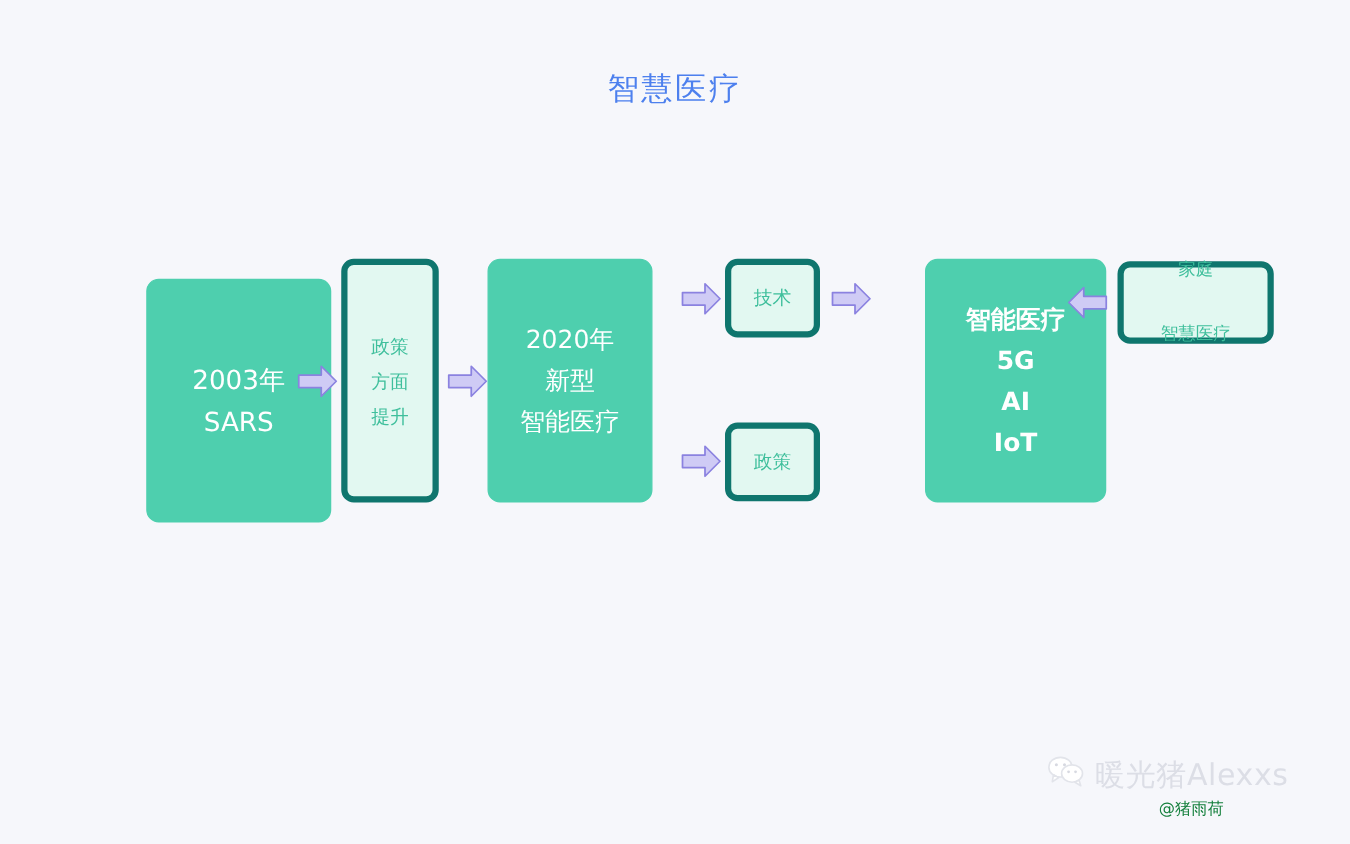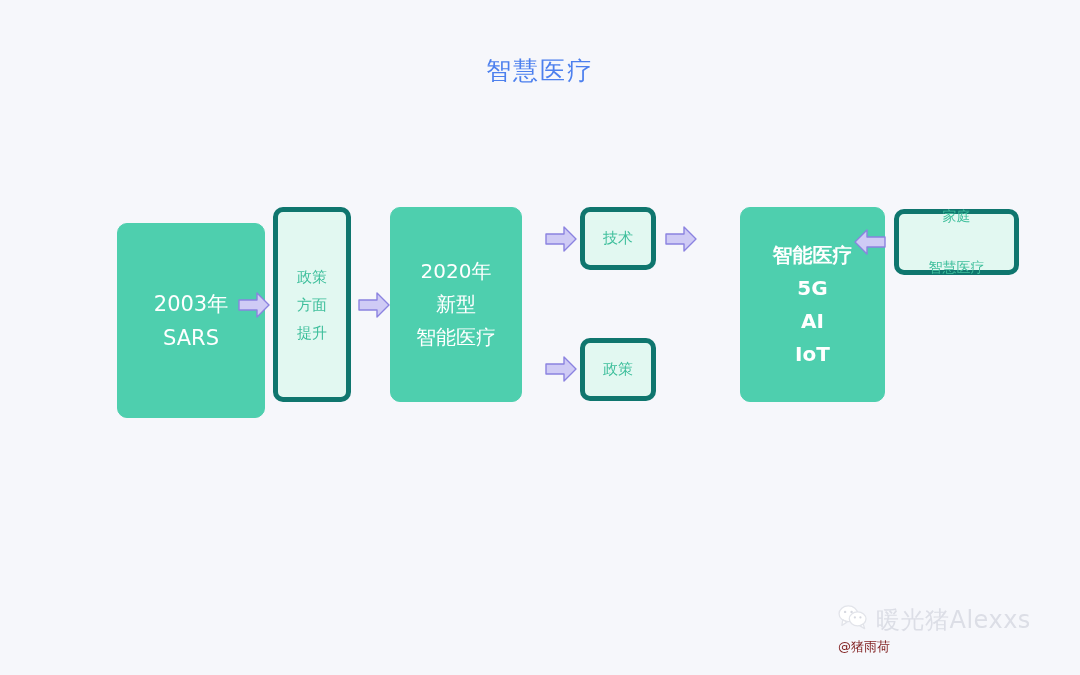--- a/index.html
+++ b/index.html
@@ -123,23 +123,23 @@
   }
   #watermark .wm-icon svg { display: block; }
   #watermark .wm-name {
     font-size: 24px;
     color: #dcdee6;
     letter-spacing: 0.5px;
     white-space: nowrap;
   }
   #watermark .wm-handle {
     margin-top: 2px;
-    text-align: left;
+    text-align: center;
     font-size: 13px;
-    color: #7f1d1d;
+    color: #15803d;
     white-space: nowrap;
   }
 </style>
 </head>
 <body>
 
 <div id="canvas">
 
   <div class="page-title">智慧医疗</div>
 

